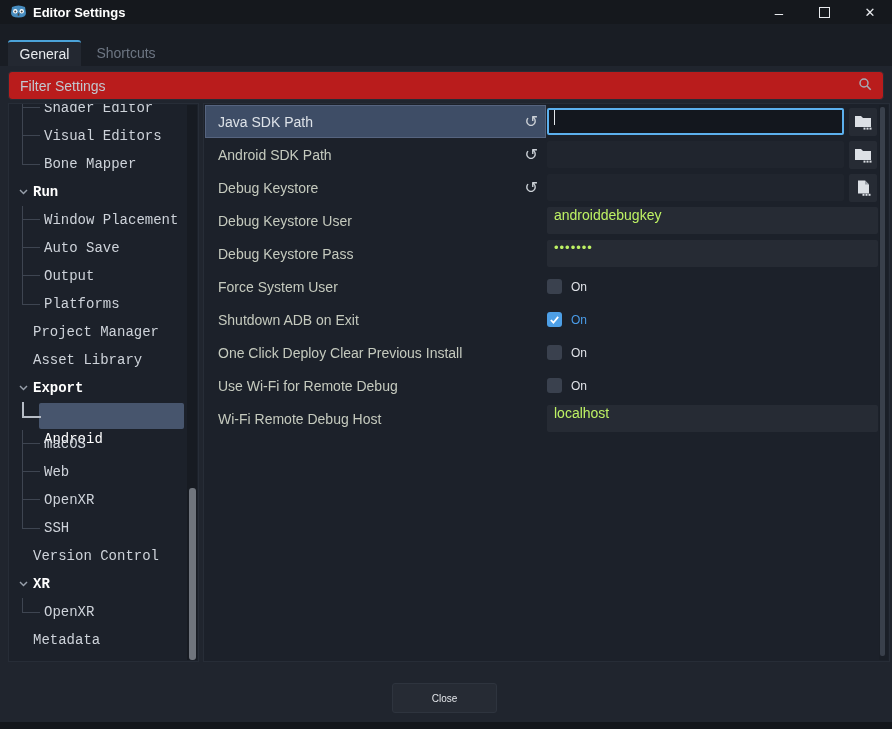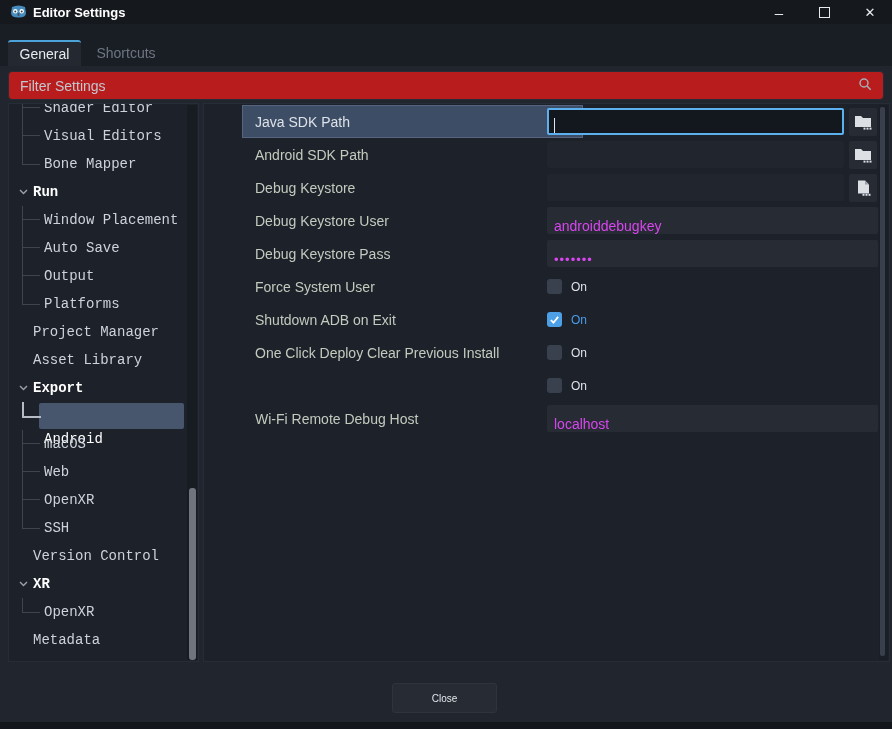--- a/index.html
+++ b/index.html
@@ -62,27 +62,27 @@
   .tl{position:absolute;left:13px;top:0;width:17px;height:14px;border-left:1px solid var(--line);border-bottom:1px solid var(--line);}
   .tl.cont{height:28px;border-bottom:none;}
   .tl.cont::before{content:'';position:absolute;left:0;width:17px;top:13px;border-bottom:1px solid var(--line);}
   .tl.hl{border-color:var(--line-hl);border-width:2px;}
   .sb-track{position:absolute;right:1px;top:1px;bottom:1px;width:10px;background:#171b22;}
   .sb-thumb{position:absolute;right:2px;top:384px;width:7px;height:172px;background:#70757d;border-radius:3px;}
 
   
   #rows{position:absolute;left:0;top:0;right:0;}
   .srow{position:absolute;left:1px;width:684px;height:33px;}
-  .lcell{position:absolute;left:0;top:0;width:341px;height:33px;box-sizing:border-box;display:flex;align-items:center;padding:0 8px 0 13px;margin-left:37px;}
+  .lcell{position:absolute;left:0;top:0;width:341px;height:33px;box-sizing:border-box;display:flex;align-items:center;padding:0 8px 0 13px;}
   .ltxt{flex:1;font-size:14px;color:var(--label);white-space:nowrap;}
   .srow.sel .lcell{background:var(--sel-row);outline:1px solid #56647f;outline-offset:-1px;}
   .srow.sel .ltxt{color:#dde2e8;}
   .revert{font-family:"DejaVu Sans",sans-serif;font-size:16px;line-height:16px;color:#ccd1d7;margin-left:4px;cursor:default;}
   .val{position:absolute;left:342px;top:0;height:33px;display:flex;align-items:center;}
-  .inp{height:27px;box-sizing:border-box;border-radius:2px;display:flex;align-items:flex-end;padding:0 7px;font-size:14px;color:#d946ef;overflow:hidden;white-space:nowrap;}
+  .inp{height:27px;box-sizing:border-box;border-radius:2px;display:flex;align-items:flex-start;padding:0 7px;font-size:14px;color:#bef264;overflow:hidden;white-space:nowrap;}
   .inp.path{width:297px;background:var(--input-path);}
   .inp.value{width:331px;background:var(--input);}
   .inp.focus{background:#13171e;border:2px solid var(--focus);padding:0 5px;}
   .caret{display:inline-block;width:1px;height:15px;background:#e3e7eb;}
   .pw{letter-spacing:1px;font-size:13px;}
   .fbtn{width:28px;height:28px;margin-left:5px;background:var(--btn);border-radius:2px;display:flex;align-items:center;justify-content:center;cursor:default;}
   .cb{width:15px;height:15px;border-radius:3px;background:#3a414e;margin-right:9px;display:flex;align-items:center;justify-content:center;}
   .cb.on{background:#4d9fe6;}
   .onlabel{font-size:12px;color:#dfe2e7;text-align:right;}
   .onlabel.on{color:#4a9ce8;}
@@ -340,20 +340,23 @@
         <div class="srow" style="top: 232px;">
           <div class="lcell">
             <span class="ltxt">One Click Deploy Clear Previous Install</span>
           </div>
           <div class="val">
             <div class="cb"></div>
             <span class="onlabel">On</span>
           </div>
         </div>
         <div class="srow" style="top: 265px;">
+          <div class="lcell">
+            <span class="ltxt">Use Wi-Fi for Remote Debug</span>
+          </div>
           <div class="val">
             <div class="cb"></div>
             <span class="onlabel">On</span>
           </div>
         </div>
         <div class="srow" style="top: 298px;">
           <div class="lcell">
             <span class="ltxt">Wi-Fi Remote Debug Host</span>
           </div>
           <div class="val">

